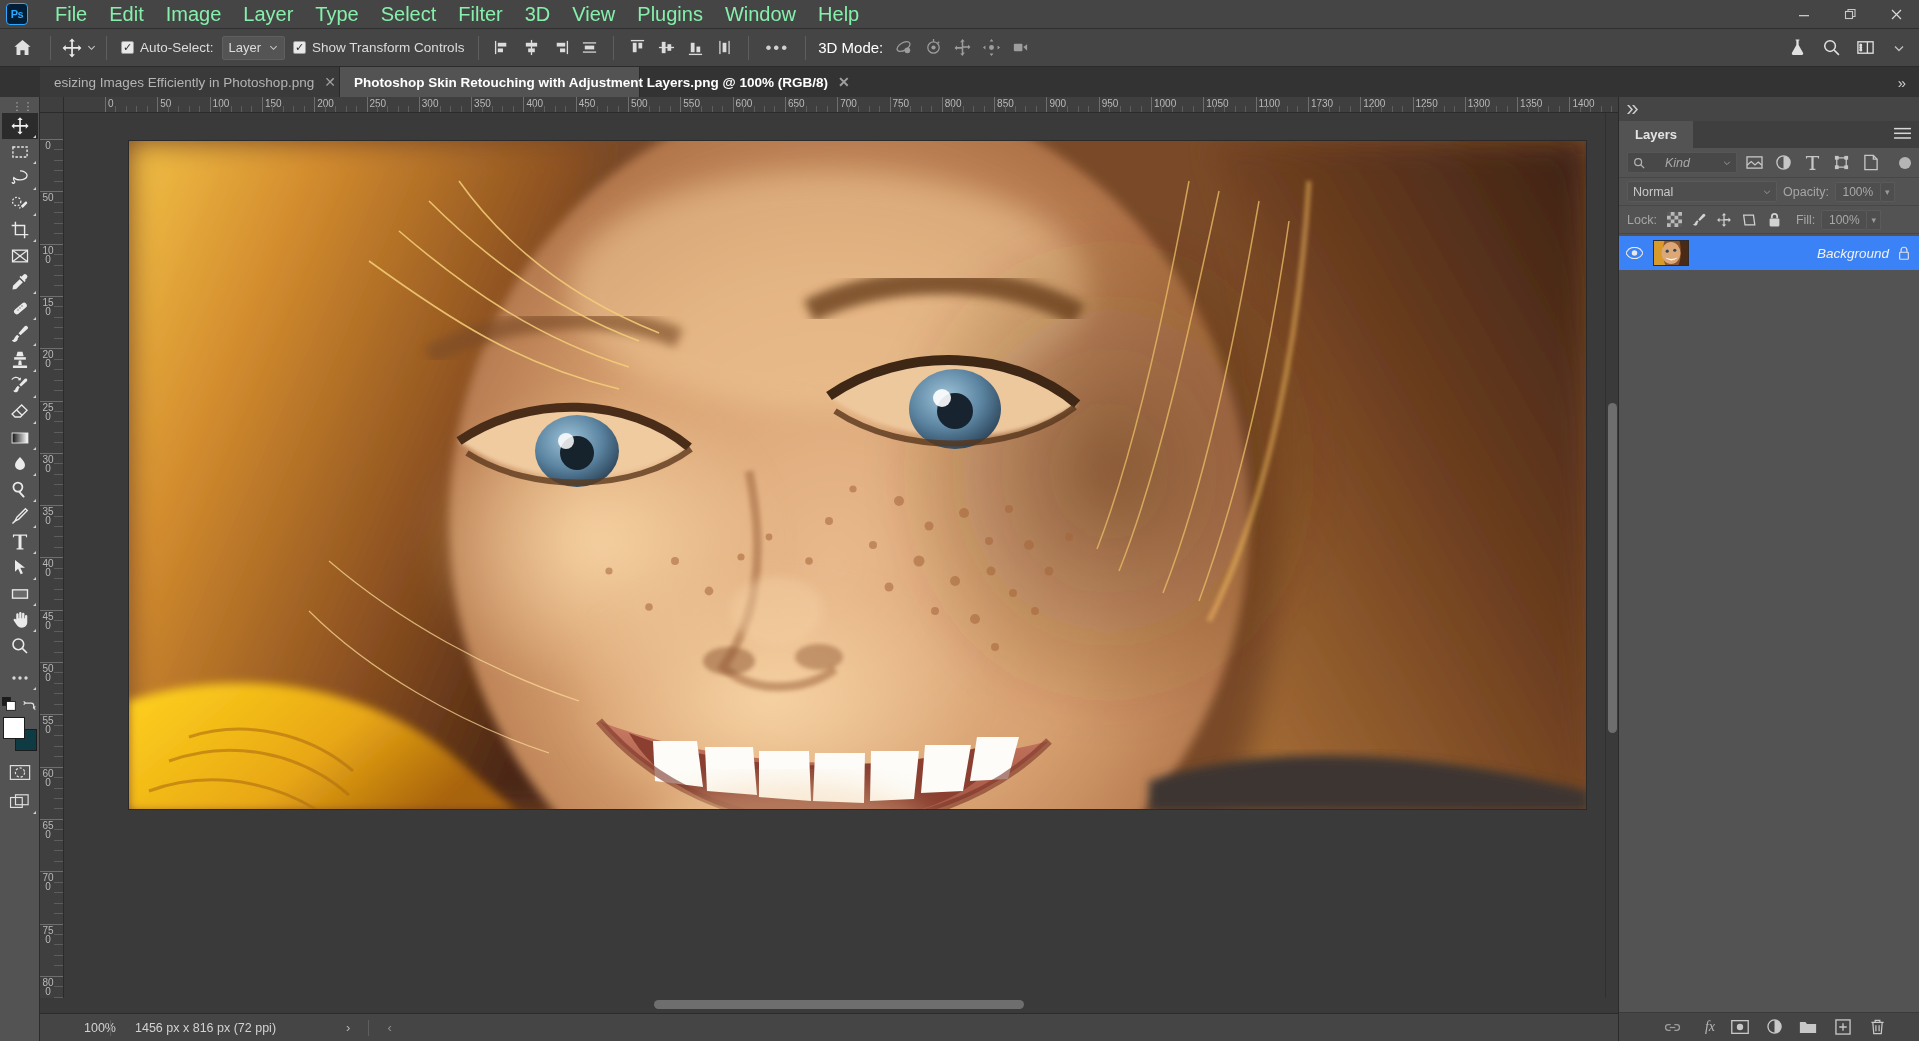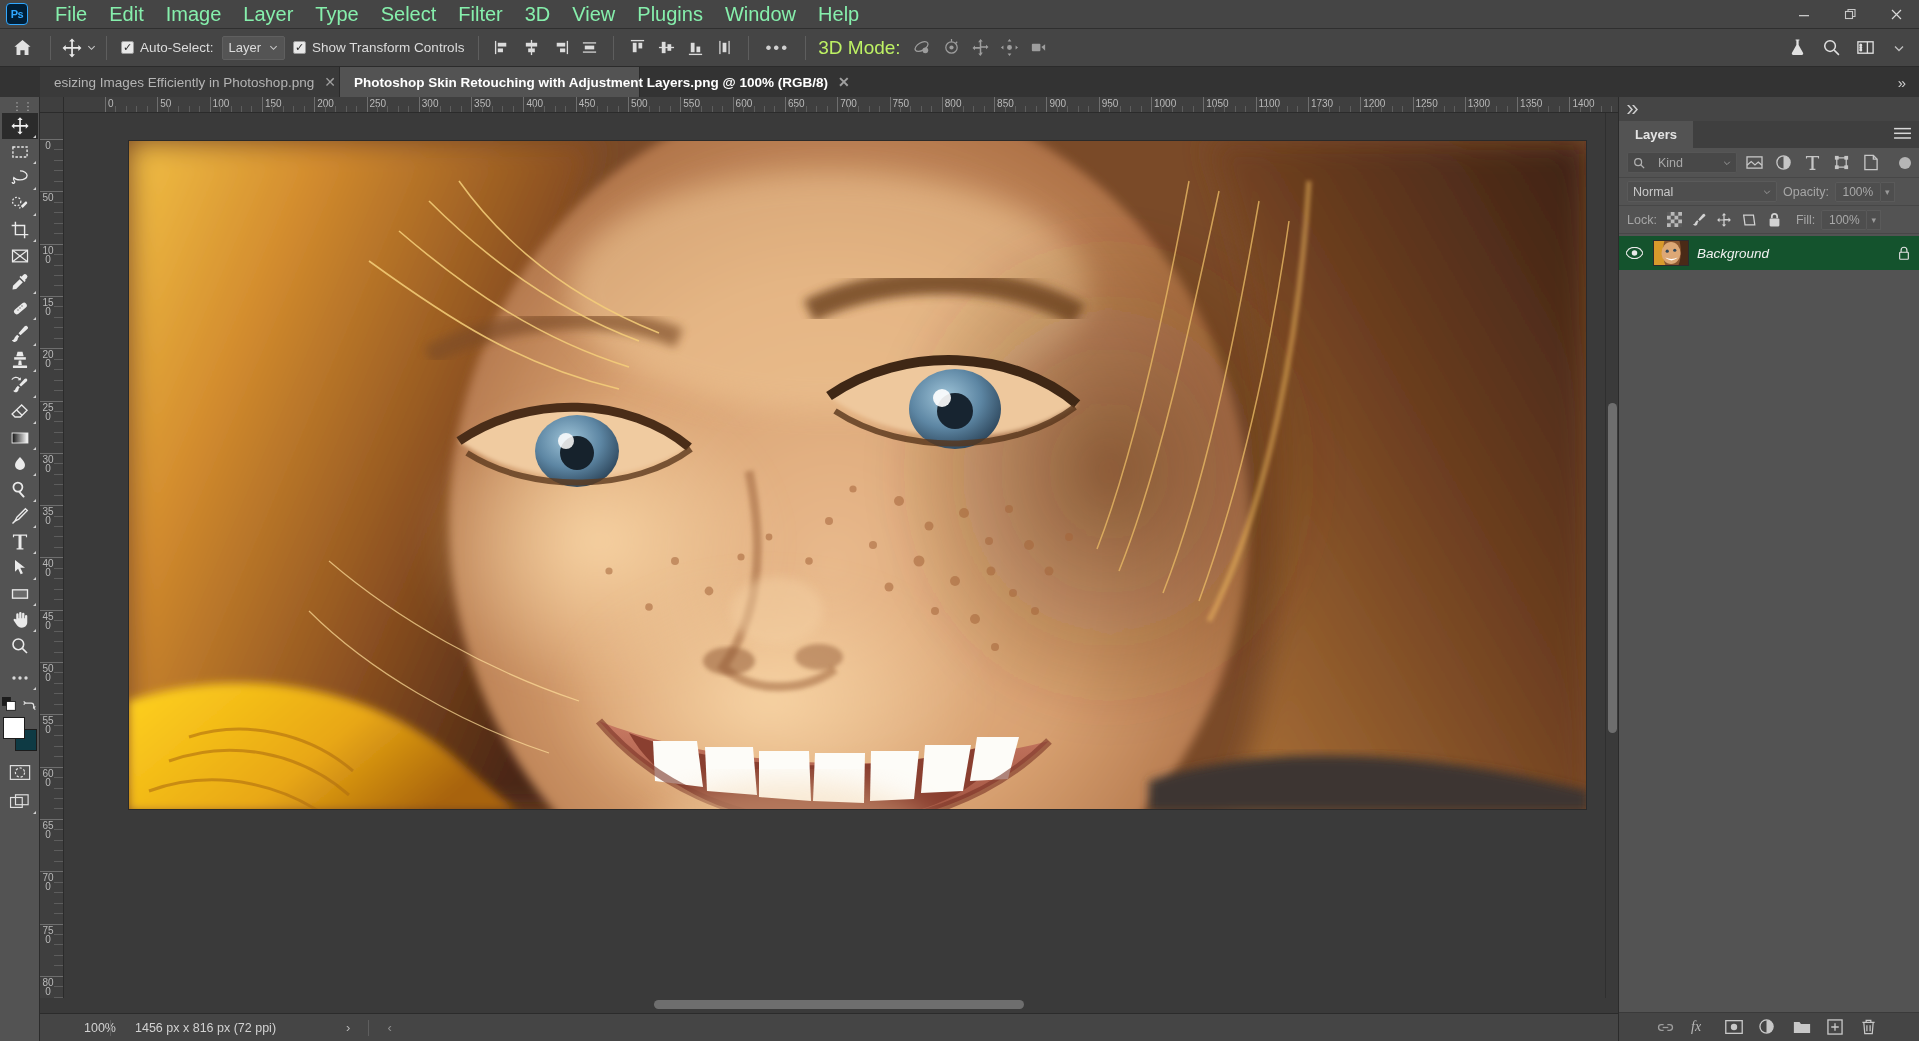--- a/index.html
+++ b/index.html
@@ -53,21 +53,21 @@
   }
   .opt-check { display:flex; align-items:center; gap:6px; padding: 0 8px; }
   .opt-select {
     background:#545454; border:1px solid #5f5f5f; height:24px; min-width: 62px;
     display:flex; align-items:center; justify-content:space-between;
     padding: 0 6px; font-size: 13px; color:#dcdcdc; gap: 8px; border-radius:2px;
   }
   .align-group { display:flex; align-items:center; gap: 2px; padding: 0 4px; }
   .align-btn { width: 27px; height: 26px; display:flex; align-items:center; justify-content:center; }
   .dots { letter-spacing: 2px; font-size: 17px; color:#d0d0d0; padding: 0 10px; }
-  .mode3d { font-size:19px; color:#bef264; padding-left: 6px; }
+  .mode3d { font-size:15px; color:#ffffff; padding-left: 6px; }
   .m3d-group { display:flex; align-items:center; gap:2px; padding-left:8px;}
   .opt-right { position:absolute; right: 4px; display:flex; align-items:center; gap: 2px;}
   .opt-ico { width: 32px; height:30px; display:flex; align-items:center; justify-content:center; }
 
   
   .tabbar {
     height: 30px; background: #333; display:flex; align-items:flex-end;
     flex: 0 0 30px; position:relative; overflow:hidden;
   }
   .tab-scroll-l { width: 40px; flex:0 0 40px; background:#333; }
@@ -168,22 +168,22 @@
     font-weight:bold; color:#e4e4e4; background:#535353;
   }
   .panel-menu { position:absolute; right: 8px; top: 5px; }
   .panel-body { flex:1 1 auto; background:#535353; display:flex; flex-direction:column; }
   .filter-row {
     height: 30px; display:flex; align-items:center; gap: 6px;
     padding: 0 8px; border-bottom: 1px solid #474747;
   }
   .kind-box {
     width: 110px; height: 21px; background:#484848; border:1px solid #565656;
-    display:flex; align-items:center; gap:13px; padding: 0 5px; border-radius:2px;
-    font-size:12.5px; color:#a8a8a8;
+    display:flex; align-items:center; gap:20px; padding: 0 5px; border-radius:2px;
+    font-size:12.5px; color:#a8a8a8;font-style:italic;
   }
   .filt-ico { width: 23px; height:22px; display:flex; align-items:center; justify-content:center; }
   .toggle-dot { width:12px; height:12px; border-radius:50%; background:#b5b5b5; margin-left:auto; }
   .blend-row {
     height: 28px; display:flex; align-items:center; padding: 0 8px; gap: 6px;
     border-bottom: 1px solid #474747;
   }
   .blend-sel {
     width: 150px; height: 21px; background:#4e4e4e; border:1px solid #5a5a5a;
     display:flex; align-items:center; justify-content:space-between;
@@ -199,33 +199,33 @@
     justify-content:center; font-size:9px; color:#9b9b9b;
     border:1px solid #5a5a5a; border-left:none; background:#4e4e4e;}
   .lock-row {
     height: 28px; display:flex; align-items:center; padding: 0 8px; gap: 2px;
     border-bottom: 1px solid #474747;
   }
   .lock-ico { width:23px; height:22px; display:flex; align-items:center; justify-content:center;}
   .layers-list { flex:1 1 auto; padding-top: 2px; }
   .layer-row {
     height: 34px; display:flex; align-items:center; gap: 8px;
-    padding: 0 8px 0 4px; background:#14532d;
+    padding: 0 8px 0 4px; background:#3b82f6;text-align:right;
   }
   .eye-cell { width: 22px; display:flex; align-items:center; justify-content:center; }
   .thumb {
     width: 36px; height: 26px; border:1px solid #2c2c2c; overflow:hidden; flex:0 0 36px;
   }
   .layer-name { flex:1 1 auto; font-size:13.5px; font-style:italic; color:#f0f0f0; }
   .panel-footer {
     height: 29px; background:#454545; display:flex; align-items:center;
     justify-content:flex-end; gap: 10px; padding-right: 34px;
     border-top: 1px solid #3a3a3a;
   }
-  .pf-ico { width: 24px; height:24px; display:flex; align-items:center; justify-content:flex-start; }
+  .pf-ico { width: 24px; height:24px; display:flex; align-items:center; justify-content:flex-end; }
 
   svg { display:block; }
 </style>
 </head>
 <body>
 
 <div class="app">
 
   <div class="menubar">
     <div class="ps-logo">Ps</div>

